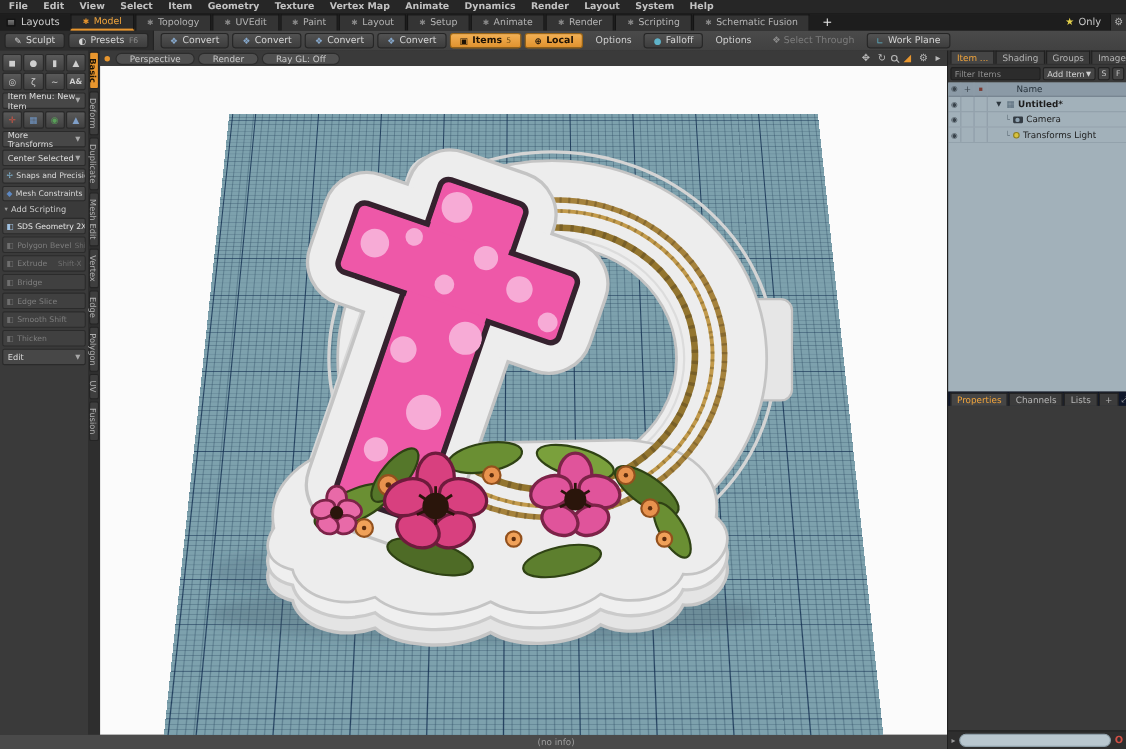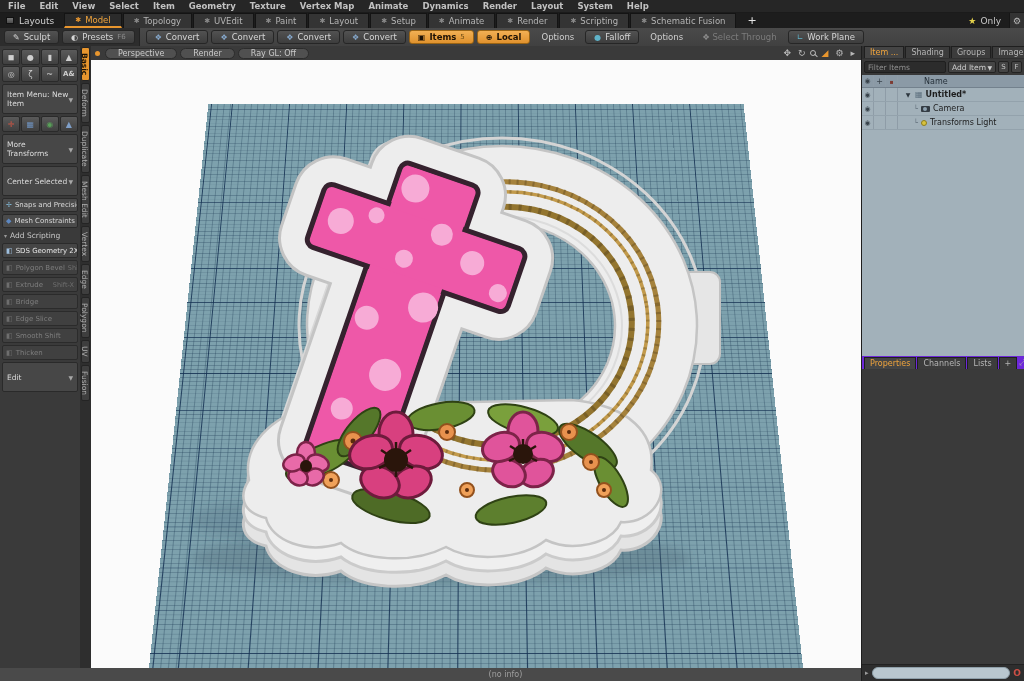--- a/index.html
+++ b/index.html
@@ -42,21 +42,21 @@
   .ic-blue { color:#86a8cc; } .ic-teal { color:#5fb3c9; } .ic-gray { color:#8a8a8a; }
 
   
   .sidebar { position:absolute; left:0; top:46px; width:80px; height:622px; background:#3a3a3a;
     padding:3px 2px; display:flex; flex-direction:column; gap:2px; overflow:hidden; }
   .icon-grid { display:grid; grid-template-columns:repeat(4,1fr); gap:1px; }
   .pico { height:16px; display:flex; align-items:center; justify-content:center;
     background:linear-gradient(#5a5a5a,#404040); border:1px solid #2a2a2a; border-radius:2px;
     color:#cfcfcf; font-size:8px; }
   .pico.txt { font-size:7px; font-weight:bold; }
-  .drop { height:30px; display:flex; align-items:center; background:#474747; border:1px solid #2a2a2a;
+  .drop { height:15px; display:flex; align-items:center; background:#474747; border:1px solid #2a2a2a;
     border-radius:2px; padding:0 4px; font-size:7.5px; color:#dcdcdc; }
   .drop .dar { margin-left:auto; font-size:6px; color:#a8a8a8; }
   .sbtn { height:14px; display:flex; align-items:center; gap:3px; background:#4a4a4a; border:1px solid #2a2a2a;
     border-radius:2px; padding:0 3px; font-size:7px; color:#dadada; white-space:nowrap; overflow:hidden; }
   .sec-head { height:11px; display:flex; align-items:center; gap:3px; font-size:7.5px; color:#c9c9c9; padding:0 2px; }
   .sec-head .dar { font-size:6px; color:#9a9a9a; }
   .tool-row { height:15px; display:flex; align-items:center; gap:3px; background:#454545; border:1px solid #2b2b2b;
     border-radius:2px; padding:0 3px; font-size:7px; color:#e6e6e6; white-space:nowrap; overflow:hidden; }
   .tool-row.dis { background:#404040; color:#7e7e7e; }
   .tool-row .tico { font-size:7px; color:#9fc0e0; }
@@ -122,21 +122,21 @@
   .il-name { padding-left:26px; color:#26313a; }
   .il-row { height:14px; display:flex; align-items:center; border-bottom:1px solid rgba(120,134,145,.35); }
   .il-body { display:flex; align-items:center; gap:3px; padding-left:6px; }
   .il-body .car { font-size:6px; color:#2c363e; width:8px; text-align:center; }
   .il-body .indent { width:14px; text-align:right; color:#64727d; font-size:7px; }
   .meshic { color:#5a6d7c; font-size:8px; }
   .cam { display:inline-block; width:9px; height:6px; background:#343c44; border-radius:1px; position:relative; }
   .cam::after { content:''; position:absolute; left:1.5px; top:1px; width:4px; height:4px; border-radius:50%; background:#8fa3b2; }
   .bulb { display:inline-block; width:6px; height:6px; border-radius:50%; background:#d8c23e; border:1px solid #8d7d1e; }
   .bold { font-weight:bold; }
-  .rtabs2 { height:13px; display:flex; align-items:center; gap:1px; padding:0 2px; background:#6d28d9; font-size:8px; }
+  .rtabs2 { height:13px; display:flex; align-items:center; gap:1px; padding:0 2px; background:#0f172a; font-size:8px; }
   .props-empty { flex:1; background:#3a3a3a; }
   .cmd-row { height:17px; display:flex; align-items:center; gap:3px; padding:0 3px; background:#2e2e2e; border-top:1px solid #222; }
   .cmd-row .pr { color:#9a9a9a; font-size:7px; }
   .cmd-input { flex:1; height:12px; background:#b9c7cf; border:1px solid #8fa0aa; border-radius:6px; }
   .rec { color:#cf4f45; font-weight:bold; font-size:9px; }
 </style>
 </head>
 <body>
 
 <div class="menubar">

